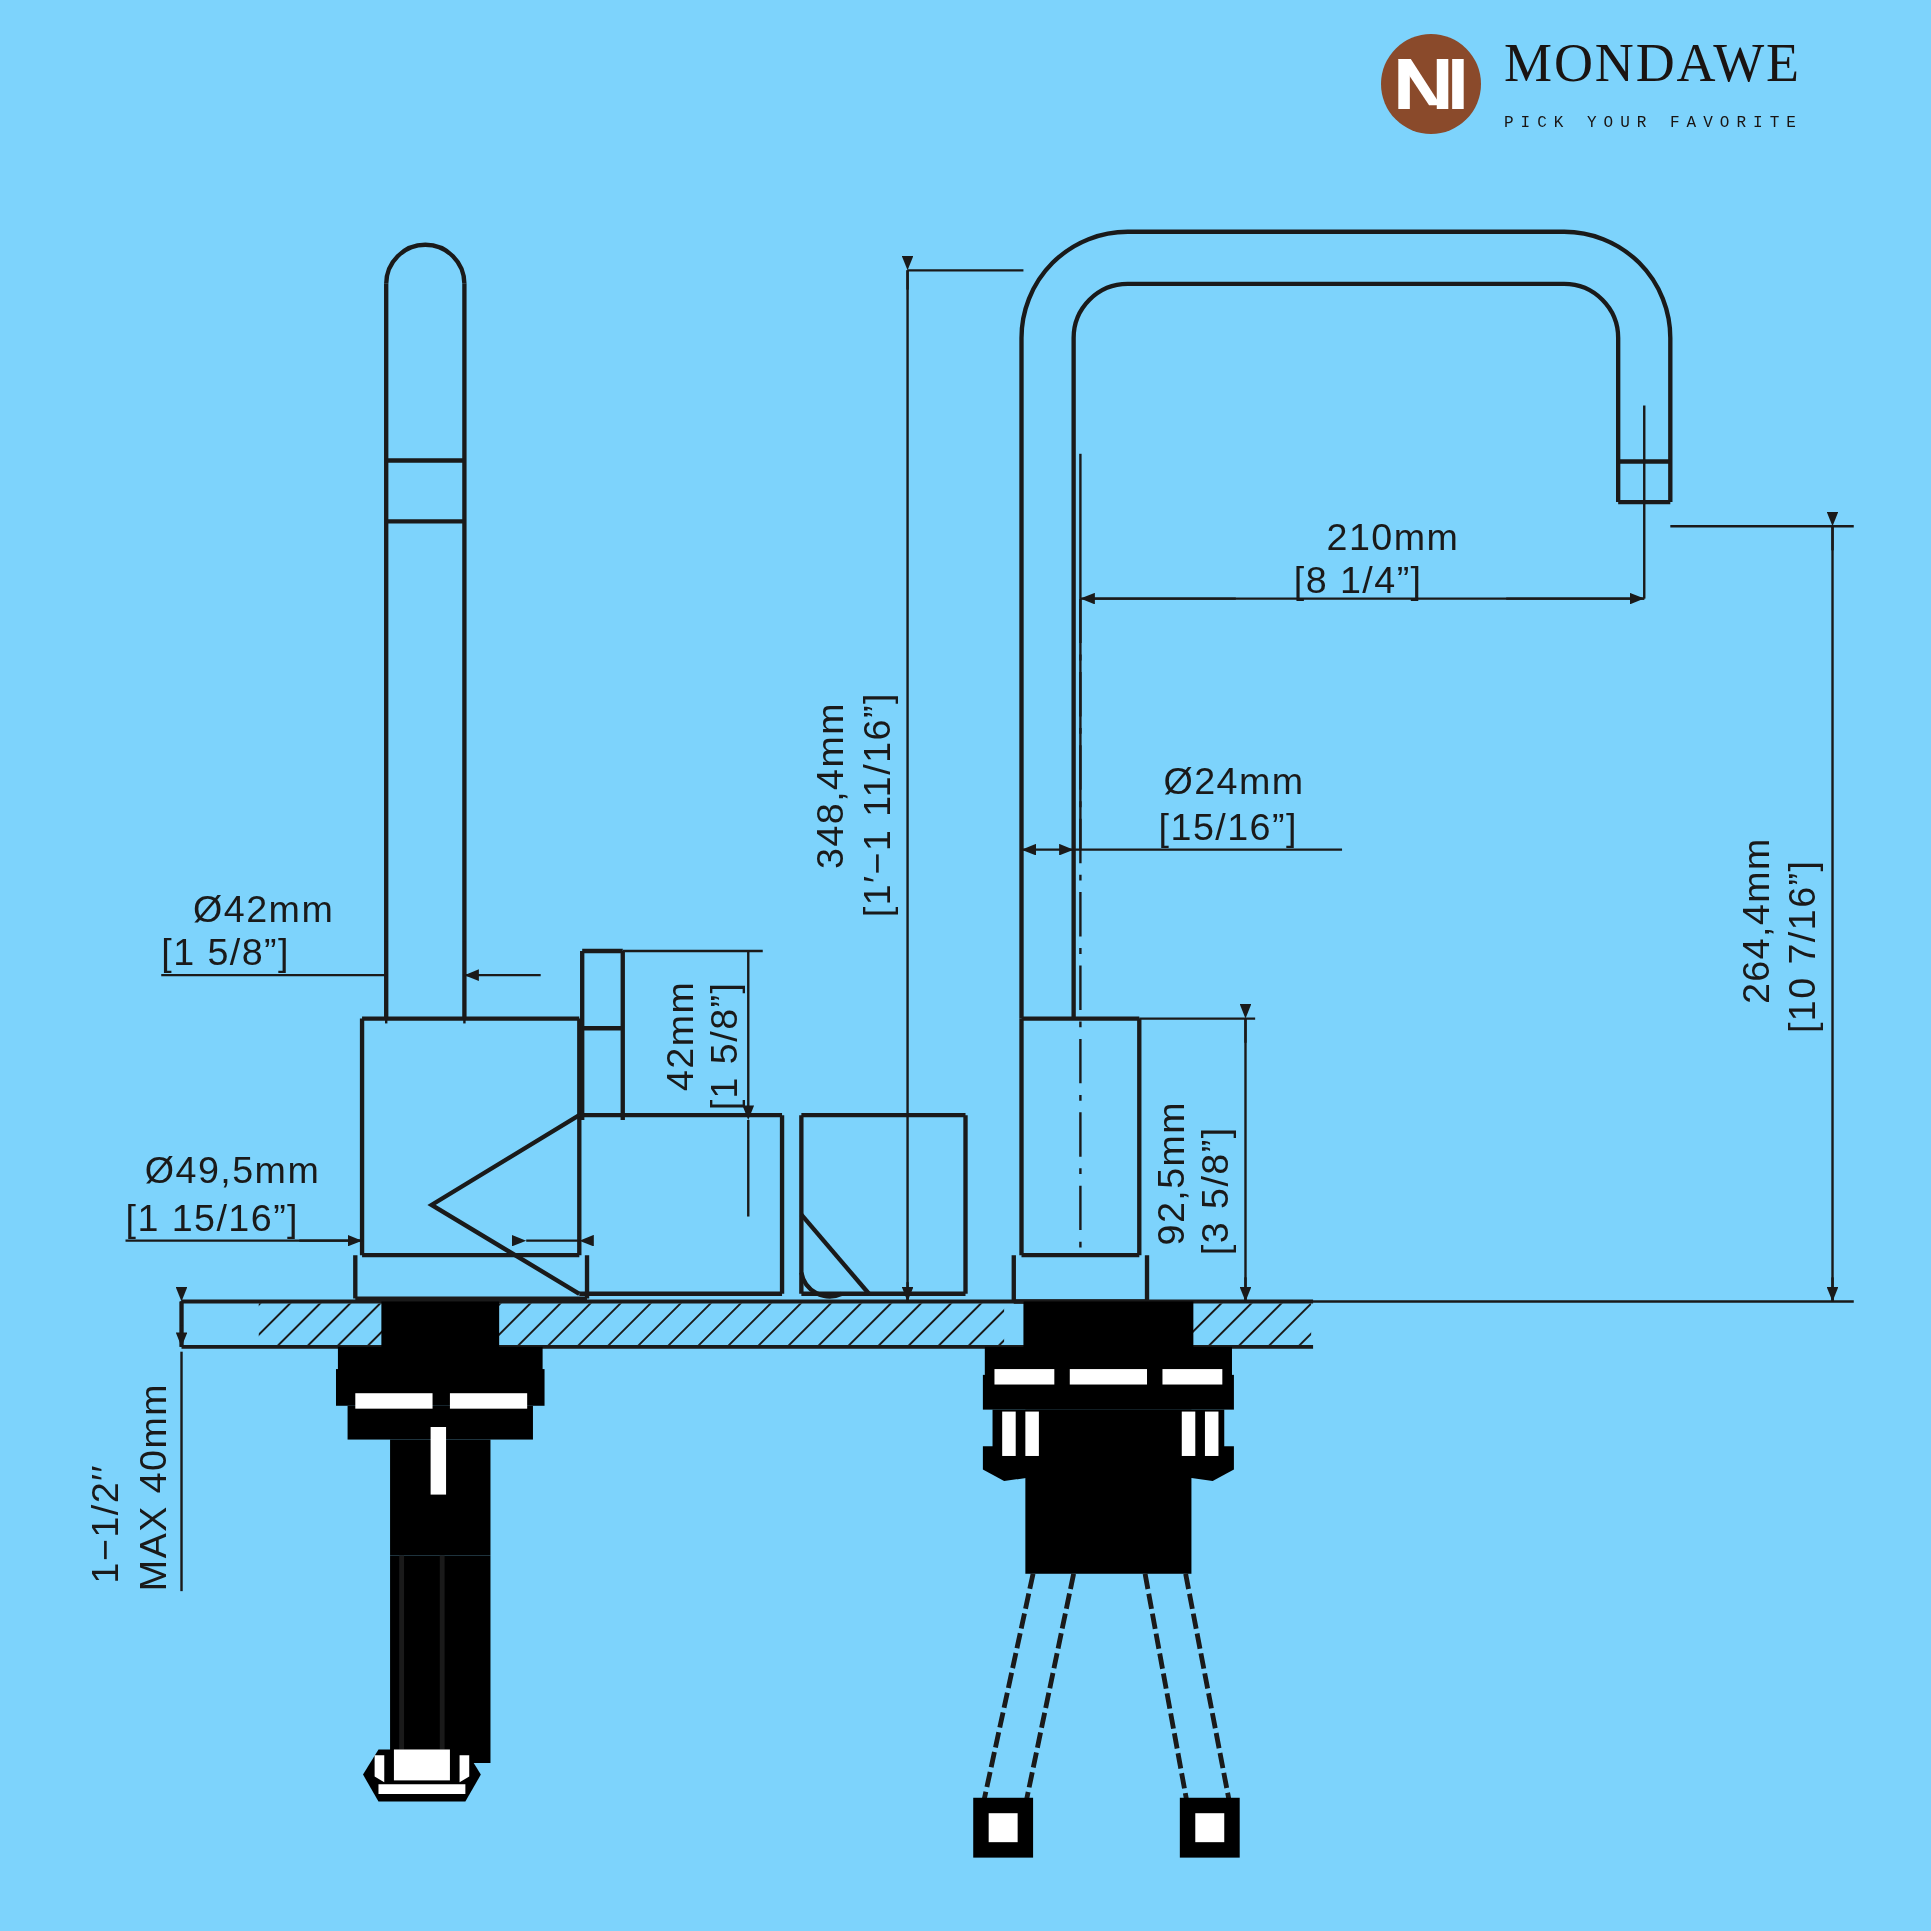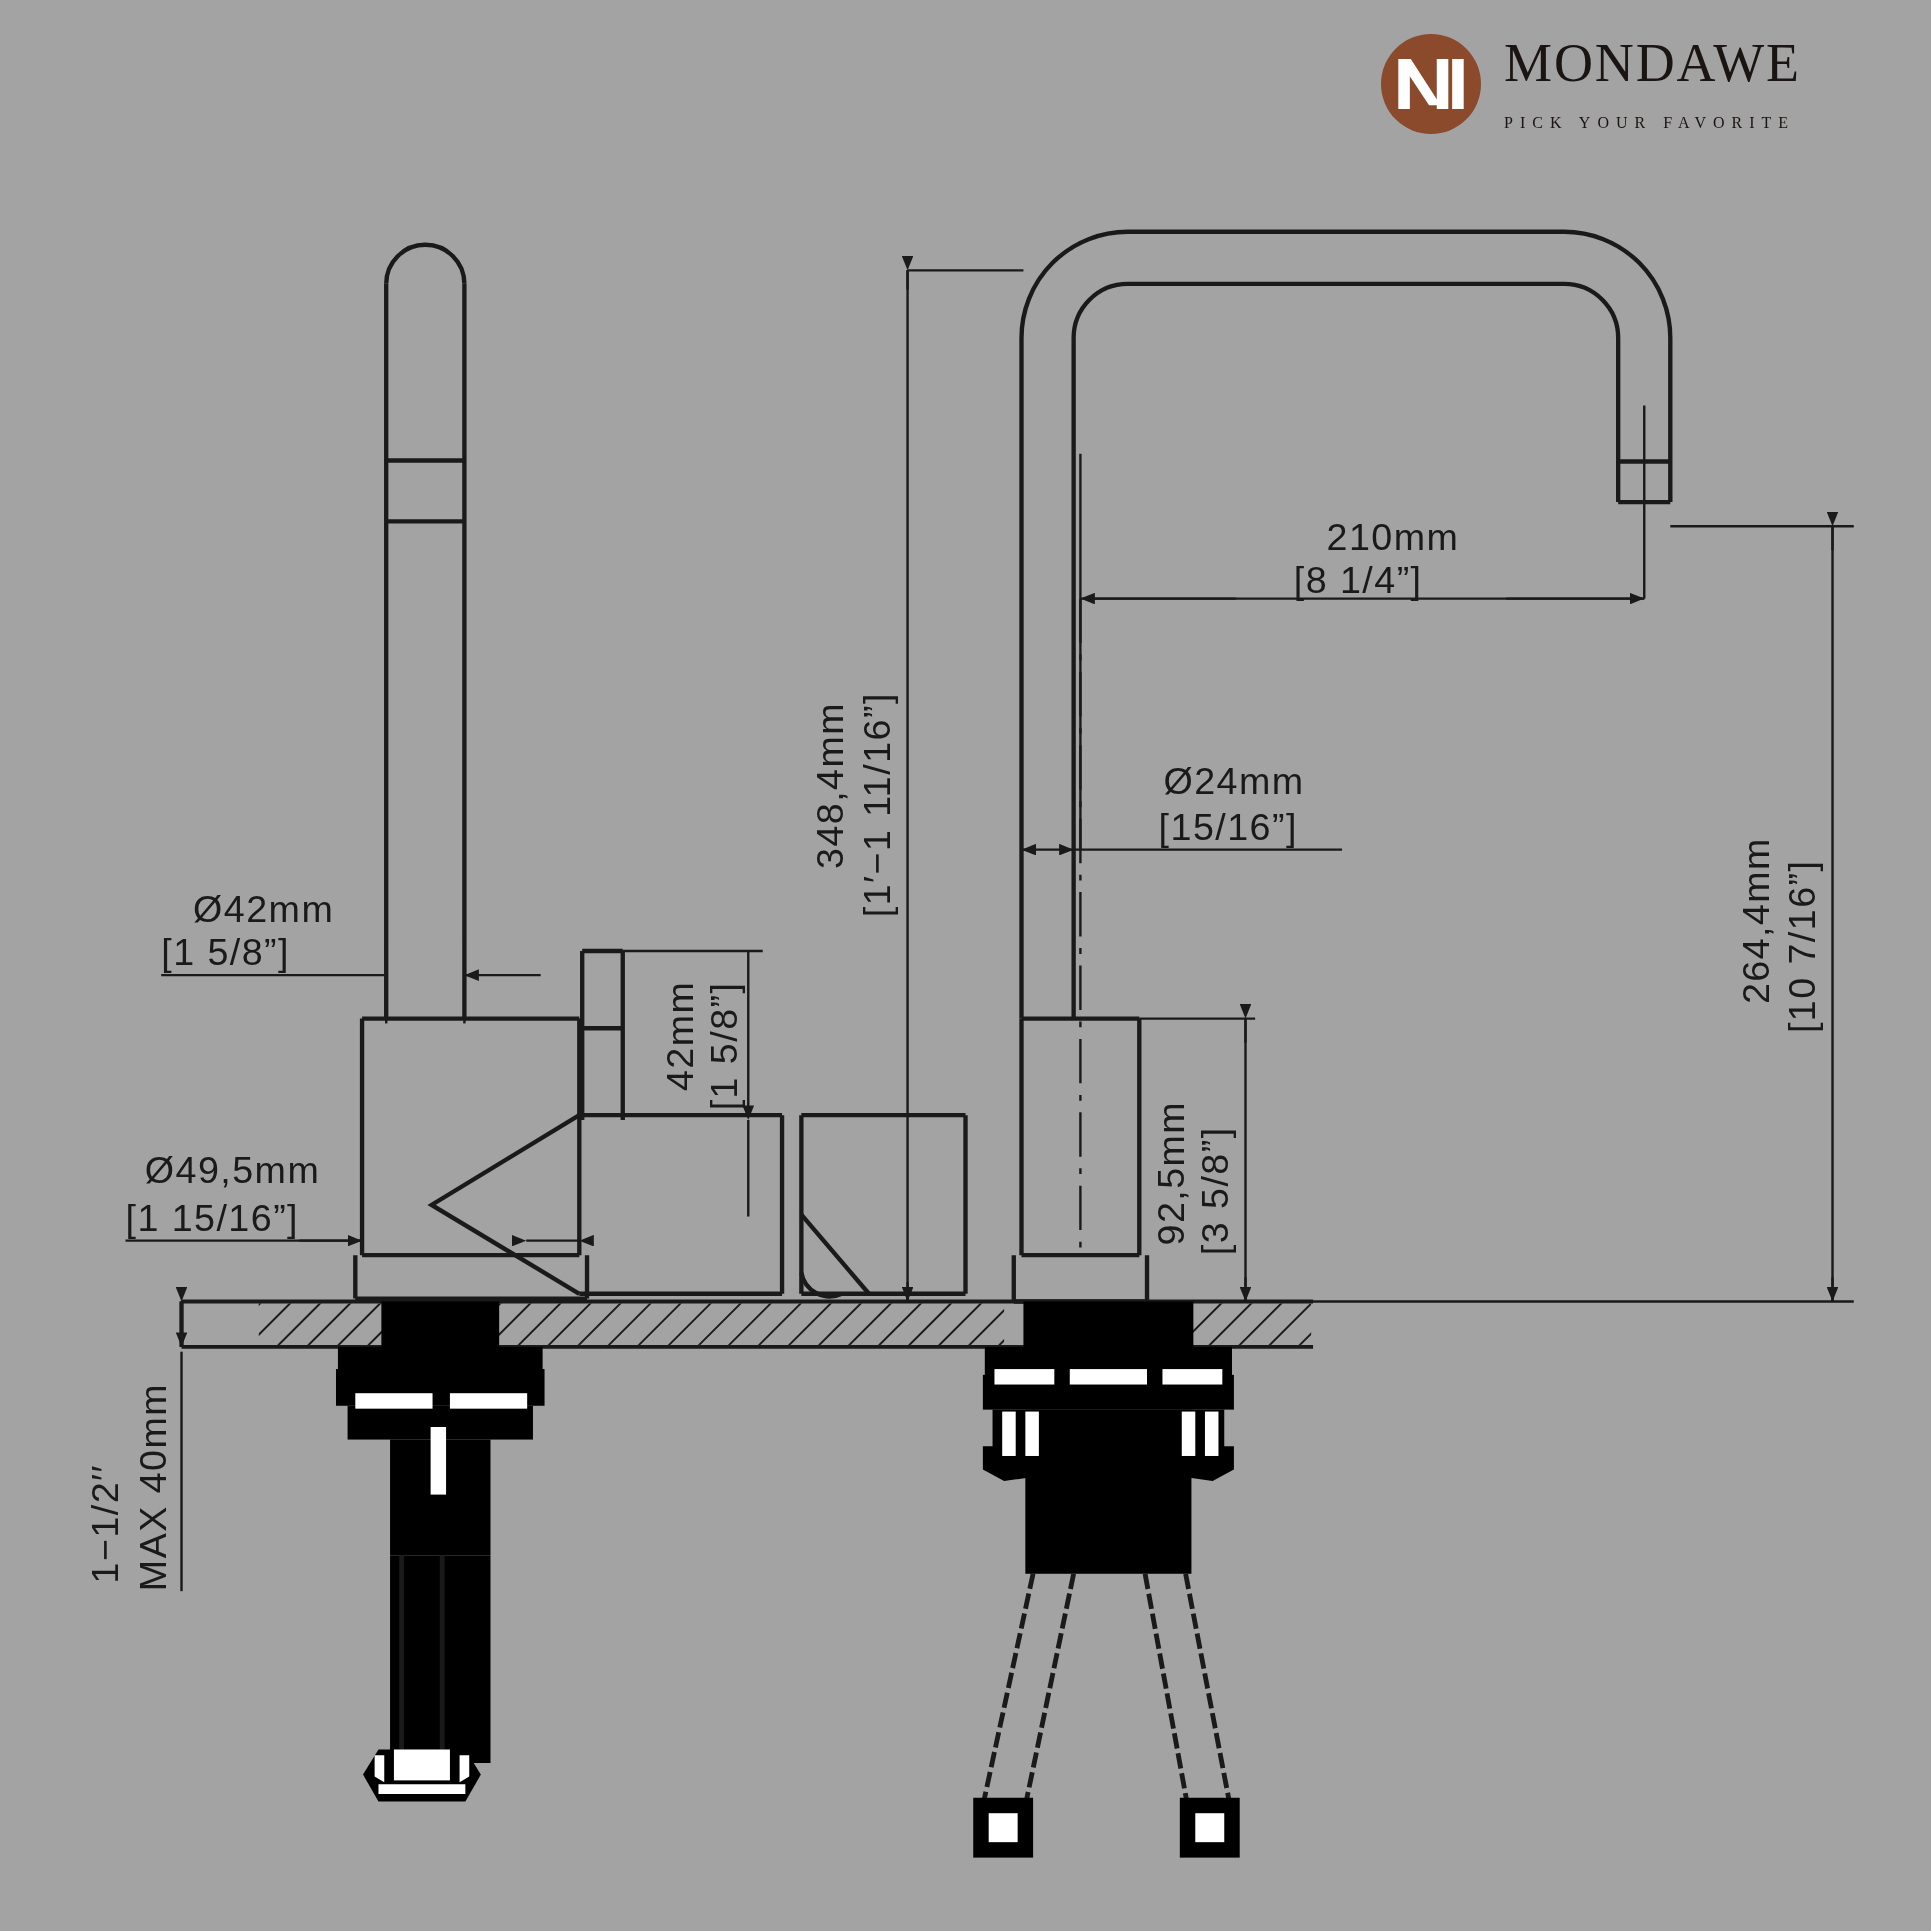--- a/index.html
+++ b/index.html
@@ -1,23 +1,23 @@
 <!DOCTYPE html>
 <html><head>
 <meta charset="utf-8">
 <style>
   html,body{margin:0;padding:0;background:#fff;}
   body{width:1931px;height:1931px;font-family:"Liberation Sans",sans-serif;}
-  #page{position:relative;width:1931px;height:1931px;background:#a3a3a3;overflow:hidden;}
+  #page{position:relative;width:1931px;height:1931px;background:#7dd3fc;overflow:hidden;}
   svg{display:block;}
   .logo-wrap{position:absolute;left:1381px;top:31px;width:502px;height:106px;display:flex;align-items:center;}
   .logo-mark{width:100px;height:100px;border-radius:50%;position:relative;flex:0 0 auto;}
   .logo-text{margin-left:23px;display:flex;flex-direction:column;justify-content:center;}
   .logo-name{font-family:"Liberation Serif",serif;font-size:54px;letter-spacing:1.9px;color:#1a1412;line-height:1.02;}
-  .logo-tag{font-family:Liberation Serif, serif;font-size:16px;letter-spacing:7px;color:#1a1412;margin-top:22px;}
+  .logo-tag{font-family:Liberation Mono, monospace;font-size:16px;letter-spacing:7px;color:#1a1412;margin-top:22px;}
 </style>
 </head>
 <body>
 
 <div id="page">
 
   <div class="logo-wrap">
     <div class="logo-mark">
       <svg width="100" height="100" viewBox="0 0 104 104">
         <circle cx="52" cy="52" r="52" fill="#8a4a2b"></circle>

